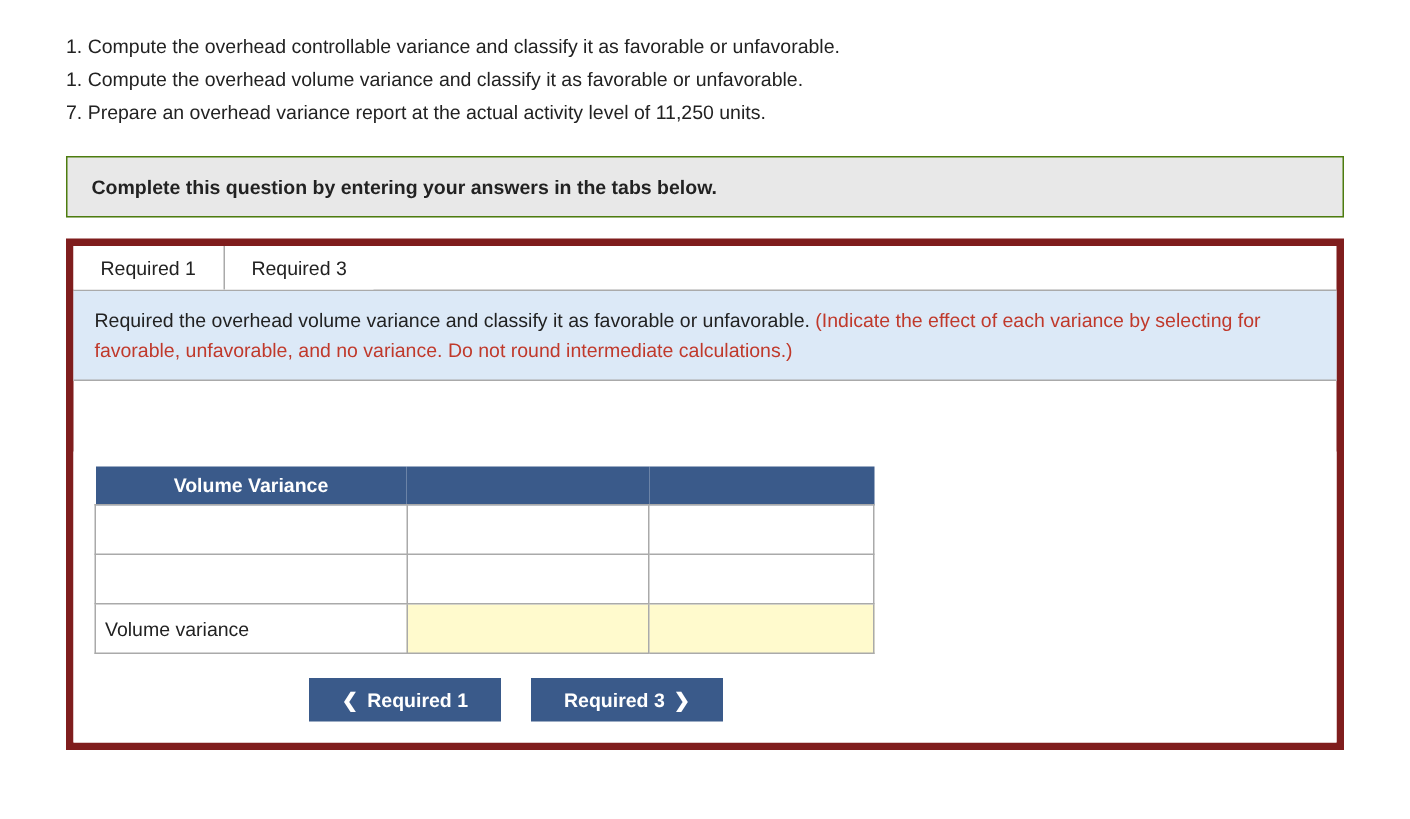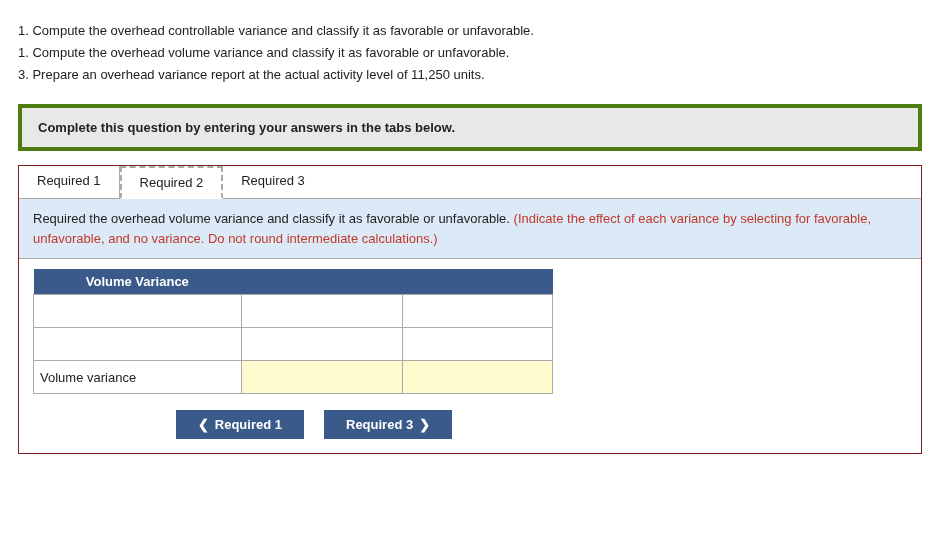--- a/index.html
+++ b/index.html
@@ -10,39 +10,39 @@
     body {
       background: #ffffff;
       font-family: Arial, sans-serif;
       font-size: 13px;
       color: #222;
       width: 940px;
       height: 546px;
       overflow: hidden;
     }
     .page {
-      padding: 20px 18px;
+      padding: 20px 44px;
     }
     .instructions {
       margin-bottom: 18px;
       line-height: 1.7;
     }
     .instructions p {
       margin: 0;
     }
     .complete-box {
       background: #e8e8e8;
-      border: 4px solid #4d7c0f;
+      border: 1px solid #4d7c0f;
       padding: 12px 16px;
       margin-bottom: 14px;
       font-weight: bold;
       font-size: 13px;
     }
     .tabs-container {
-      border: 1px solid #7f1d1d;
+      border: 5px solid #7f1d1d;
       margin-bottom: 0;
     }
     .tabs-row {
       display: flex;
       border-bottom: 1px solid #aaa;
     }
     .tab {
       padding: 7px 18px;
       border-right: 1px solid #aaa;
       cursor: pointer;
@@ -65,20 +65,21 @@
       font-size: 13px;
       line-height: 1.5;
       border-bottom: 1px solid #aaa;
     }
     .tab-content .orange-text {
       color: #c0392b;
     }
     .table-section {
       padding: 10px 14px 14px 14px;
       background: #fff;
+      margin-top: 47px;
     }
     .variance-table {
       border-collapse: collapse;
       width: 520px;
     }
     .variance-table th {
       background: #3a5a8a;
       color: #fff;
       text-align: center;
       padding: 5px 8px;
@@ -156,35 +157,32 @@
     }
   </style>
 </head>
 <body>
 
 <div class="page">
 
   <div class="instructions">
     <p>1. Compute the overhead controllable variance and classify it as favorable or unfavorable.</p>
     <p>1. Compute the overhead volume variance and classify it as favorable or unfavorable.</p>
-    <p>3. Prepare an overhead variance report at the actual activity level of 11,250 units.</p>
+    <p>7. Prepare an overhead variance report at the actual activity level of 11,250 units.</p>
   </div>
 
   <div class="complete-box">
     <span>Complete this question by entering your answers in the tabs below.</span>
   </div>
 
   <div class="tabs-container">
 
     <div class="tabs-row">
       <div class="tab">
         <span>Required 1</span>
-      </div>
-      <div class="tab active">
-        <span>Required 2</span>
       </div>
       <div class="tab">
         <span>Required 3</span>
       </div>
     </div>
 
     <div class="tab-content">
       <span>Required the overhead volume variance and classify it as favorable or unfavorable.</span>
       <span class="orange-text">(Indicate the effect of each variance by selecting for favorable, unfavorable, and no variance. Do not round intermediate calculations.)</span>
     </div>

